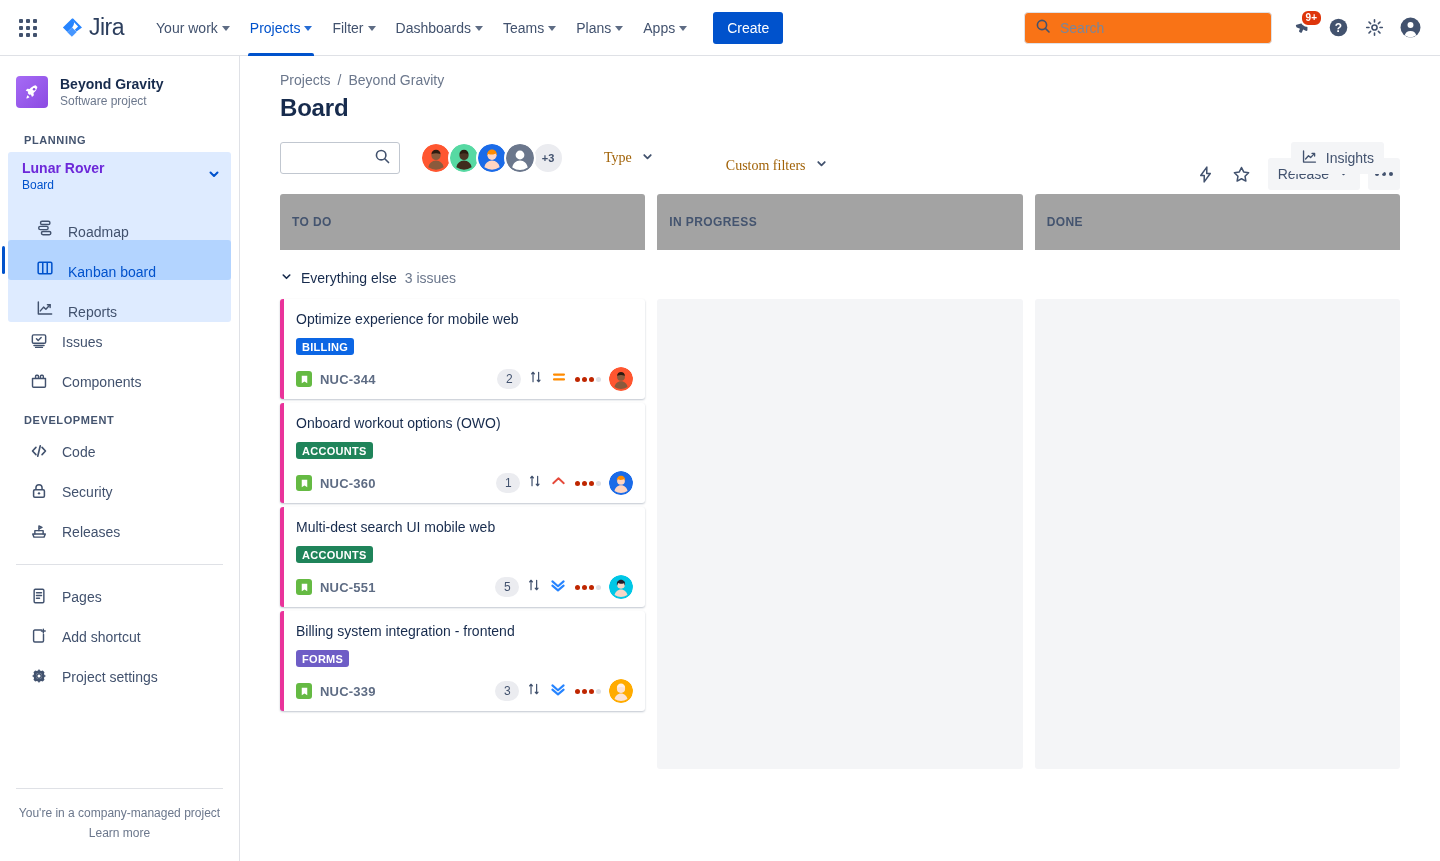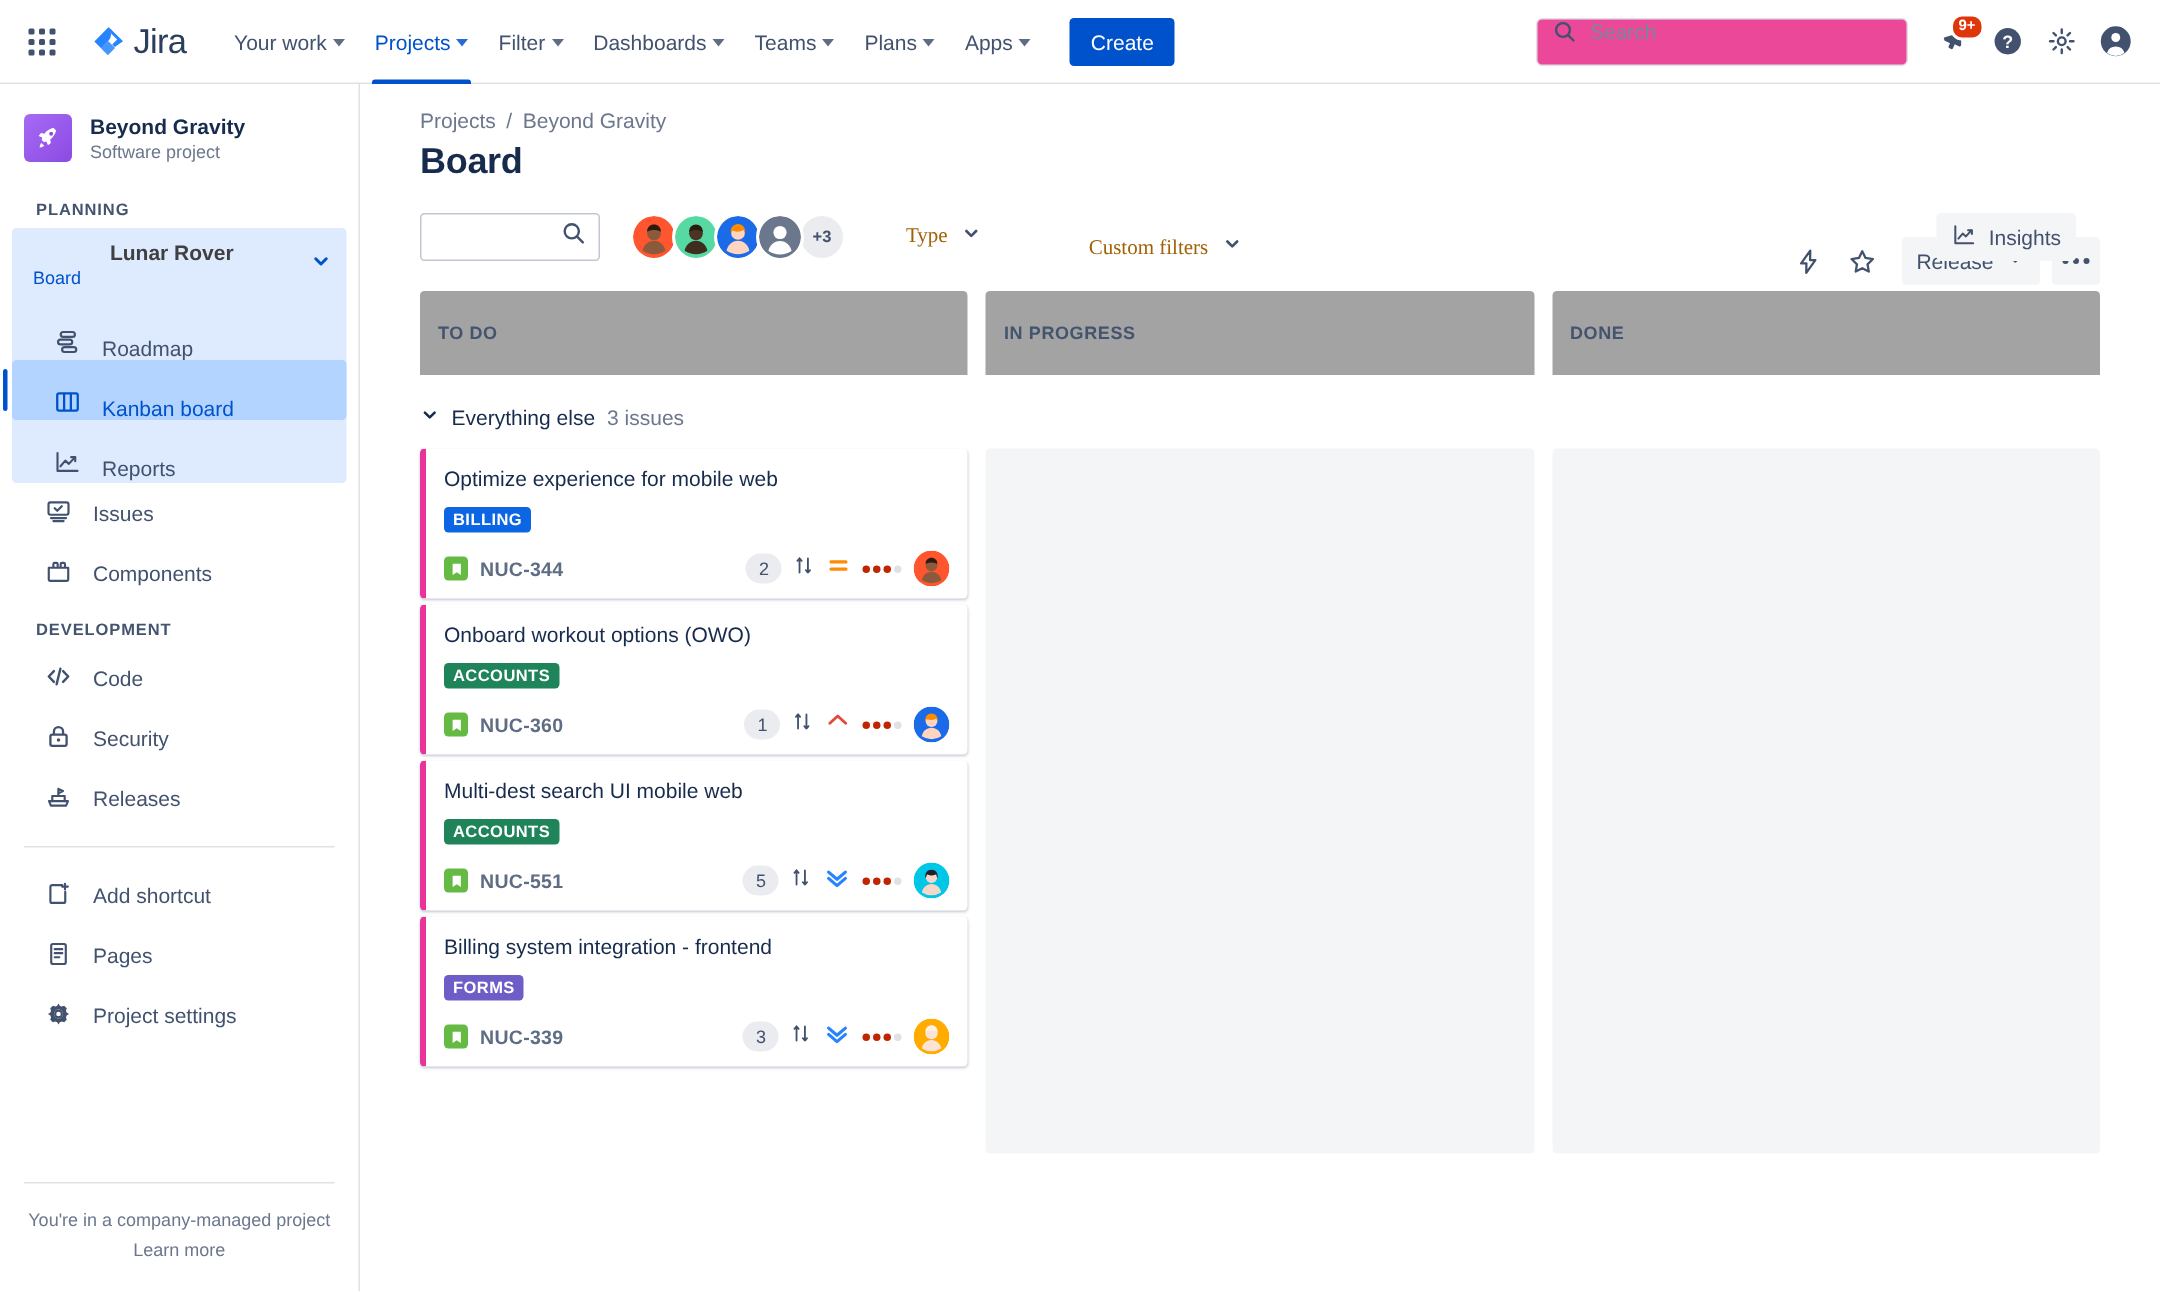--- a/index.html
+++ b/index.html
@@ -46,21 +46,21 @@
            border-right: 4px solid transparent; border-top: 5px solid currentColor;
            opacity: .85; margin-top: 2px; }
   .create-btn {
     background: #0052CC; color: #fff; border: none; border-radius: 3px;
     height: 32px; padding: 0 14px; font-size: 14px; font-weight: 500;
     margin-left: 16px; cursor: pointer; font-family: inherit;
   }
   .nav-right { margin-left: auto; display: flex; align-items: center; margin-right: 14px; gap: 4px;}
   .searchbox {
     width: 248px; height: 32px; border: 1px solid #DFE1E6; border-radius: 4px;
-    display: flex; align-items: flex-start; padding: 0 10px; background: #ec4899;
+    display: flex; align-items: center; padding: 0 10px; background: #f97316;
     margin-right: 10px;
   }
   .searchbox input {
     border: none; outline: none; font-size: 14px; color: #172B4D;
     font-family: inherit; margin-left: 9px; width: 100%; background: transparent;
   }
   .searchbox input::placeholder { color: #7A869A; }
   .icon-btn {
     width: 32px; height: 32px; border-radius: 50%;
     display: flex; align-items: center; justify-content: center;
@@ -91,21 +91,21 @@
   .proj-type { font-size: 12px; color: #6B778C; margin-top: 2px; }
   .sect-label {
     font-size: 11px; font-weight: 700; color: #44546F; letter-spacing: .6px;
     padding: 6px 16px 6px 24px; margin-top: 6px;
   }
   .nav-group-active { background: #DEEBFF; border-radius: 3px; margin: 0 8px; padding-bottom: 2px;}
   .board-head {
     display: flex; align-items: center; padding: 8px 10px 8px 14px; cursor: pointer;
   }
   .board-head-txt { flex: 1; }
-  .board-title { font-size: 14px; font-weight: 700; color: #404040; line-height: 17px; text-align: center;}
+  .board-title { font-size: 14px; font-weight: 700; color: #6d28d9; line-height: 17px;}
   .board-sub { font-size: 12px; color: #0052CC; margin-top: 1px; }
   .side-item {
     display: flex; align-items: flex-end; gap: 14px; height: 40px;
     padding: 0 12px 0 28px; font-size: 14px; color: #42526E; cursor: pointer;
     border-radius: 3px; margin: 0 0px; position: relative;
   }
   .side-item.nested { margin: 0 0; }
   .side-item.selected { background: #B3D4FF; color: #0052CC; font-weight: 500; }
   .side-item.selected::before {
     content:""; position: absolute; left: -6px; top: 6px; bottom: 6px;
@@ -429,36 +429,36 @@
           <path d="M9.9 9.6V4.4M9.9 4.4l3.4 1.6-3.4 1.6"></path>
         </svg>
       </span>
       <span>Releases</span>
     </div>
 
     <div class="side-div"></div>
 
     <div class="side-item-plain">
       <span>
+        <svg width="18" height="18" viewBox="0 0 20 20" fill="none" stroke="#42526E" stroke-width="1.6" stroke-linejoin="round">
+          <rect x="4.6" y="2.6" width="10.8" height="14.8" rx="1.3"></rect>
+          <path d="M7.2 6.4h5.6M7.2 9.4h5.6M7.2 12.4h3.4" stroke-linecap="round"></path>
+        </svg>
+      </span>
+      <span>Pages</span>
+    </div>
+
+    <div class="side-item-plain">
+      <span>
         <svg width="18" height="18" viewBox="0 0 20 20" fill="none" stroke="#42526E" stroke-width="1.6" stroke-linecap="round" stroke-linejoin="round">
           <path d="M12.8 3.4H5.3a1.3 1.3 0 0 0-1.3 1.3v10.6a1.3 1.3 0 0 0 1.3 1.3h8.4a1.3 1.3 0 0 0 1.3-1.3V8.4"></path>
           <path d="M14.8 2.4v4.2M12.7 4.5h4.2"></path>
         </svg>
       </span>
       <span>Add shortcut</span>
-    </div>
-
-    <div class="side-item-plain">
-      <span>
-        <svg width="18" height="18" viewBox="0 0 20 20" fill="none" stroke="#42526E" stroke-width="1.6" stroke-linejoin="round">
-          <rect x="4.6" y="2.6" width="10.8" height="14.8" rx="1.3"></rect>
-          <path d="M7.2 6.4h5.6M7.2 9.4h5.6M7.2 12.4h3.4" stroke-linecap="round"></path>
-        </svg>
-      </span>
-      <span>Pages</span>
     </div>
 
     <div class="side-item-plain">
       <span>
         <svg width="18" height="18" viewBox="0 0 20 20" fill="#42526E">
           <path d="M10 6.7a3.3 3.3 0 1 0 0 6.6 3.3 3.3 0 0 0 0-6.6zm0 5a1.7 1.7 0 1 1 0-3.4 1.7 1.7 0 0 1 0 3.4z"></path>
           <path d="m17.3 11.6-1.3-.8a6.3 6.3 0 0 0 0-1.6l1.3-.8a.7.7 0 0 0 .3-.9l-1-1.7a.7.7 0 0 0-.9-.3l-1.4.6a6.2 6.2 0 0 0-1.4-.8l-.2-1.5a.7.7 0 0 0-.7-.6h-2a.7.7 0 0 0-.7.6l-.2 1.5c-.5.2-1 .5-1.4.8l-1.4-.6a.7.7 0 0 0-.9.3l-1 1.7a.7.7 0 0 0 .3.9l1.3.8a6.3 6.3 0 0 0 0 1.6l-1.3.8a.7.7 0 0 0-.3.9l1 1.7c.2.3.6.4.9.3l1.4-.6c.4.3.9.6 1.4.8l.2 1.5c0 .3.3.6.7.6h2c.4 0 .7-.3.7-.6l.2-1.5c.5-.2 1-.5 1.4-.8l1.4.6c.3.1.7 0 .9-.3l1-1.7a.7.7 0 0 0-.3-.9z" opacity=".001"></path>
           <path d="M10 2.2 8.9 4a6.6 6.6 0 0 0-1.3.5L5.8 3.9 3.9 5.8l.6 1.8c-.2.4-.4.9-.5 1.3L2.2 10l1.8 1.1c.1.4.3.9.5 1.3l-.6 1.8 1.9 1.9 1.8-.6c.4.2.9.4 1.3.5L10 17.8l1.1-1.8c.4-.1.9-.3 1.3-.5l1.8.6 1.9-1.9-.6-1.8c.2-.4.4-.9.5-1.3l1.8-1.1-1.8-1.1a6.6 6.6 0 0 0-.5-1.3l.6-1.8-1.9-1.9-1.8.6a6.6 6.6 0 0 0-1.3-.5L10 2.2zm0 4.5a3.3 3.3 0 1 1 0 6.6 3.3 3.3 0 0 1 0-6.6z"></path>
         </svg>
       </span>

